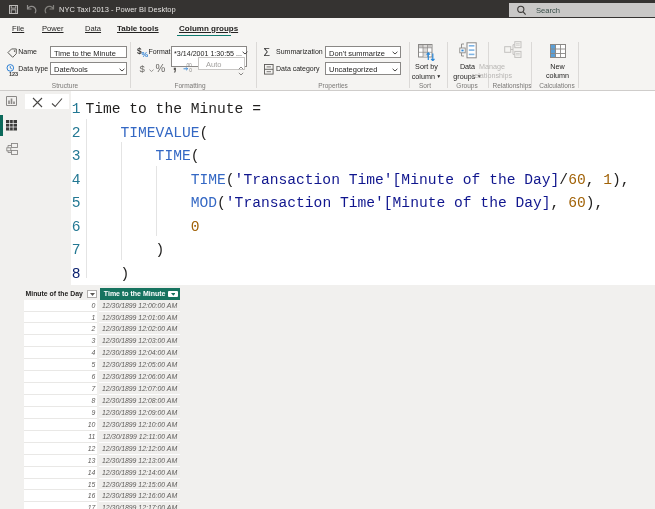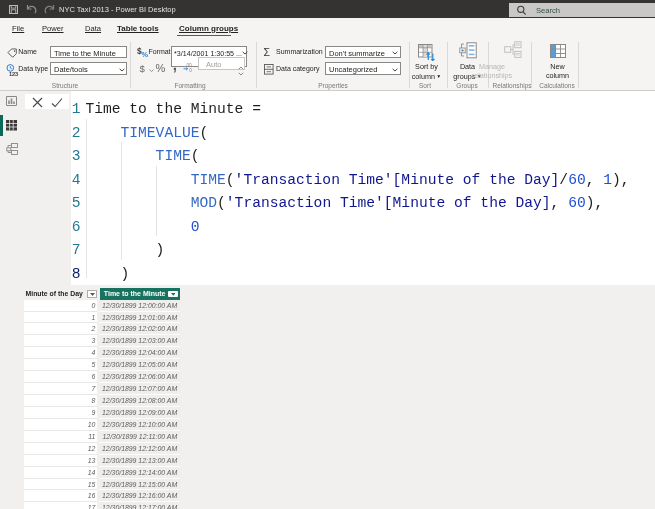--- a/index.html
+++ b/index.html
@@ -26,21 +26,21 @@
 
 
 #editor { position:absolute; left:71px; top:91px; width:584px; height:193.5px; background:#fff; }
 #xvbox { position:absolute; left:25px; top:94px; width:44px; height:15.2px; background:#fff; }
 pre { font-family:"Liberation Mono",monospace; font-size:14.63px; line-height:23.5px; }
 #gutter { position:absolute; left:0px; top:98.1px; width:80.6px; text-align:right; color:#237893; }
 #gutter .cur { color:#0b216f; }
 #code { position:absolute; left:85.4px; top:98.1px; color:#201f1e; }
 .fn { color:#3468c4; }
 .tbl { color:#10168e; }
-.num { color:#1d4ed8; }
+.num { color:#a16207; }
 .guide { position:absolute; width:1px; background:#e4e4e4; }
 
 
 #activebar { position:absolute; left:0; top:114.5px; width:2.5px; height:21.5px; background:#0c695a; }
 
 
 .hdr1 { position:absolute; left:24px; top:288.2px; width:73.4px; height:11.4px; background:#f1f0ee; }
 .hdr2 { position:absolute; left:100px; top:288.2px; width:80.4px; height:11.4px; background:#17735f; }
 .r1 { position:absolute; left:24px; width:73.4px; height:11.93px; background:#fff;
       border-bottom:1px solid #e9e8e6; font-size:6.9px; font-style:italic; color:#5f5d5b;

